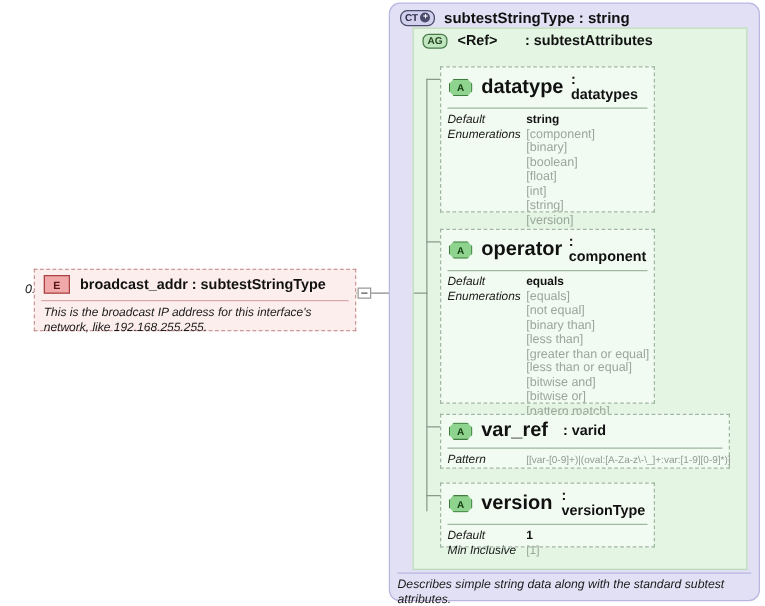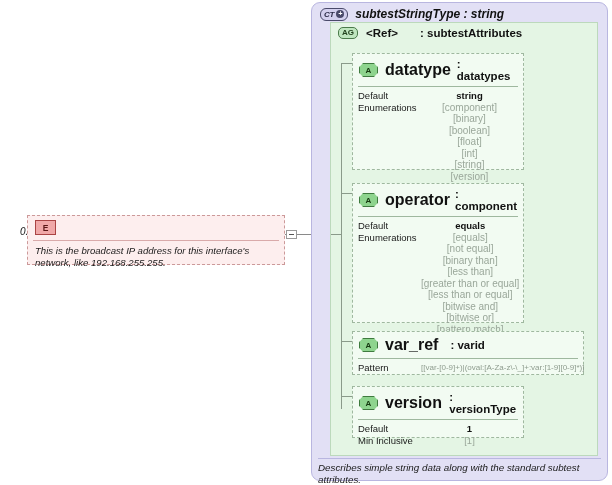--- a/index.html
+++ b/index.html
@@ -17,21 +17,21 @@
   
   .ct-panel{
     position:absolute;left:311px;top:2px;width:297px;height:479px;
     background:#e2e0f5;
     border:1px solid #b9b6e0;
     border-radius:9px;
     box-sizing:border-box;
   }
   .ct-head{
     position:absolute;left:8px;top:4px;
-    display:flex;align-items:center;gap:7px;font-style:italic;
+    display:flex;align-items:center;gap:7px;
   }
   .badge-ct{
     display:inline-flex;align-items:center;gap:2px;
     border:1.4px solid #4a4a6a;border-radius:6px;
     background:#d3d0ee;
     padding:0px 3px;height:13px;box-sizing:border-box;
     font-size:8px;font-weight:bold;color:#2b2b47;
     letter-spacing:-0.2px;line-height:11px;
   }
   .plus-circle{
@@ -100,24 +100,24 @@
     height:1px;background:#9fb89f;margin:1px 5px 0 5px;
   }
   .facets{
     padding:3px 5px 4px 5px;
     display:flex;
   }
   .facet-labels{
     width:63px;flex:none;
   }
   .facet-label{
-    font-size:9.5px;color:#1a1a1a;line-height:11.5px;
+    font-style:italic;font-size:9.5px;color:#1a1a1a;line-height:11.5px;
     white-space:nowrap;
   }
-  .facet-values{flex:1;text-align:center;}
+  .facet-values{flex:1;}
   .facet-default{
     font-size:9.5px;font-weight:bold;color:#111;line-height:11.5px;
     white-space:nowrap;
   }
   .facet-enum{
     font-size:10px;color:#9aa79a;line-height:11.5px;white-space:nowrap;
   }
   .facet-plain{
     font-size:9.5px;color:#9aa79a;line-height:11.5px;white-space:nowrap;
   }
@@ -177,20 +177,21 @@
 </head>
 <body>
 
 <div class="canvas">
 
   <div class="card">0..1</div>
 
   <div class="elem-box">
     <div class="elem-head">
       <span class="badge-e">E</span>
+      <span class="elem-title">broadcast_addr : subtestStringType</span>
     </div>
     <div class="elem-rule"></div>
     <div class="elem-doc">This is the broadcast IP address for this interface's network, like 192.168.255.255.</div>
   </div>
 
   <div class="conn-line" style="left:285px;top:234px;width:1px;height:1px;"></div>
   <div class="minus-box"></div>
   <div class="conn-line" style="left:297px;top:234px;width:34px;height:1px;"></div>
 
   <div class="ct-panel">

